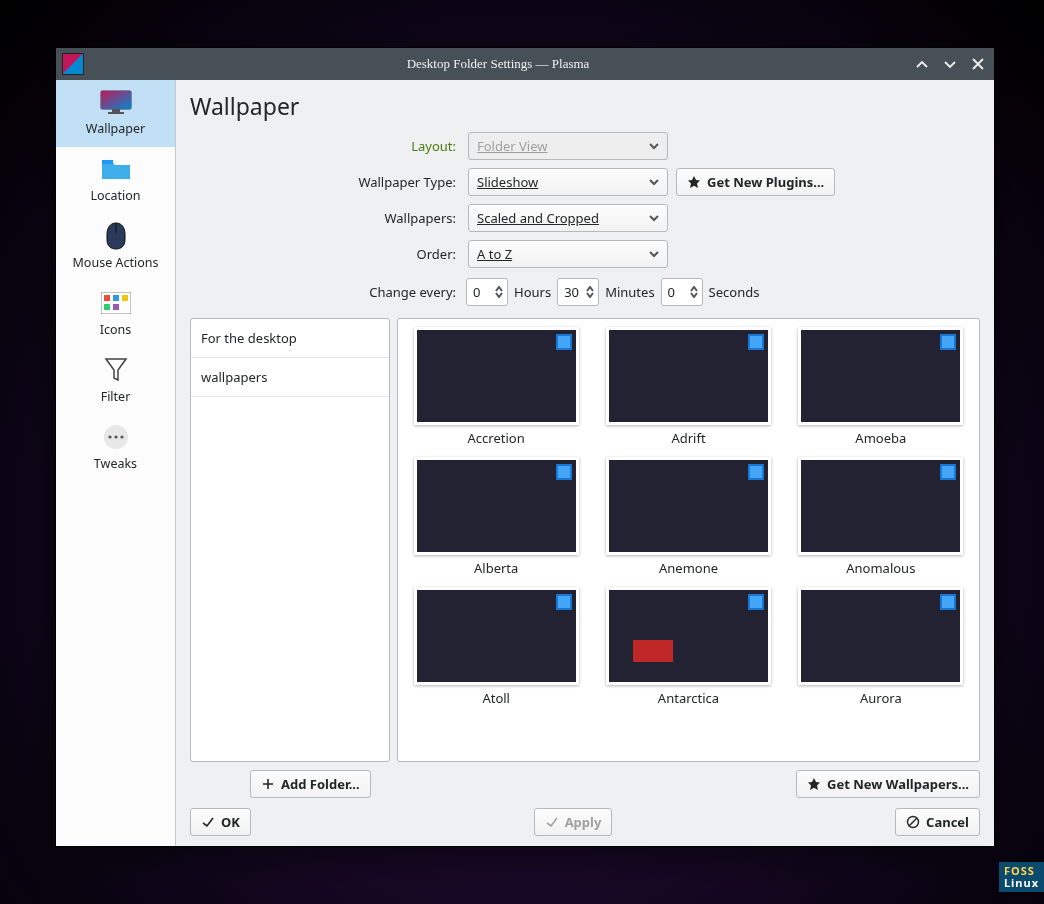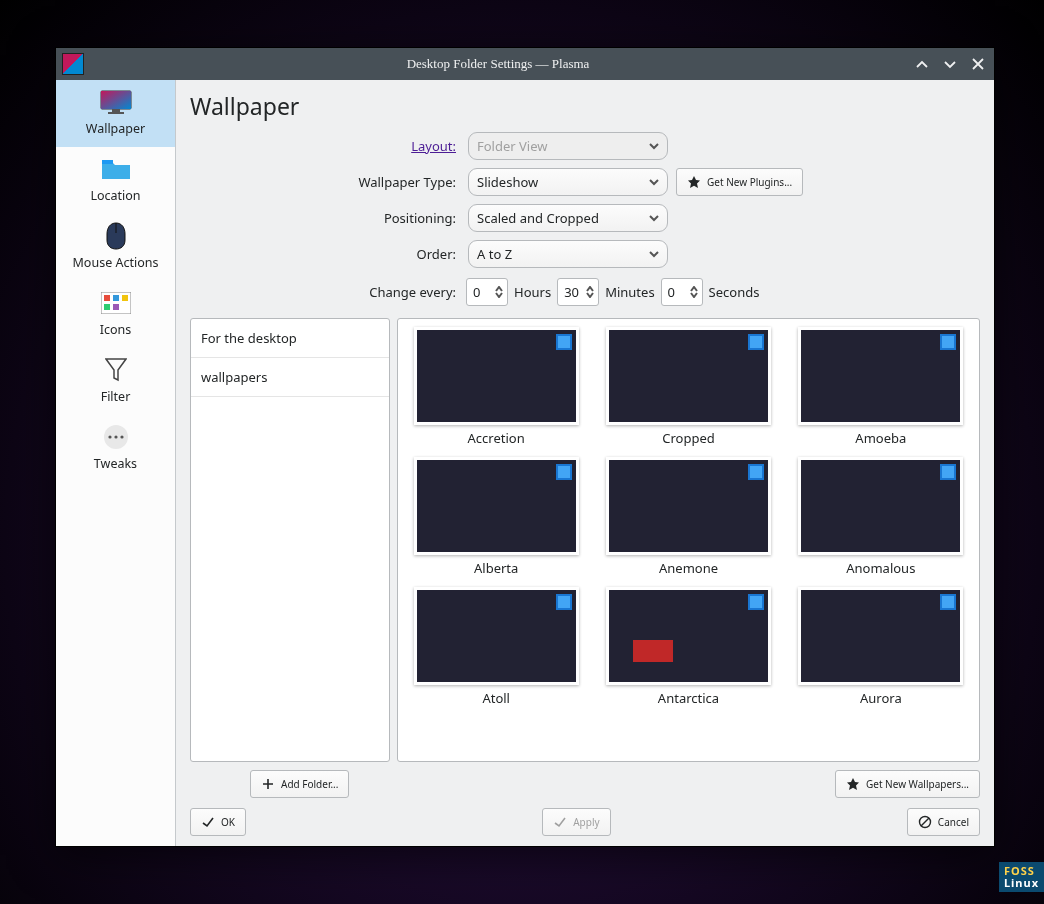--- a/index.html
+++ b/index.html
@@ -70,32 +70,32 @@
     font-size:12.5px;
   }
   .side-item.active { background:#c2e0f5; }
   .side-item .sicon { width:32px; height:28px; display:flex; align-items:center; justify-content:center; }
 
   .main { flex:1; display:flex; flex-direction:column; padding:10px 14px 10px 14px; min-width:0;}
   .main h1 { font-size:23px; font-weight:400; margin-bottom:10px; }
 
   .form { display:grid; grid-template-columns: 270px 200px auto; gap:8px 8px; align-items:center; margin-bottom:8px;}
   .form .lbl { text-align:right; padding-right:4px; font-size:13px;}
-  .form .lbl.disabled { color:#4c1d95;text-decoration:underline; }
+  .form .lbl.disabled { color:#4d7c0f; }
   .combo {
     height:28px; border:1px solid #b6b9bc; background:linear-gradient(#fcfcfc,#f2f2f2);
-    border-radius:9px; display:flex; align-items:center; padding:0 8px; justify-content:space-between;
-    cursor:pointer; font-size:13px;
+    border-radius:3px; display:flex; align-items:center; padding:0 8px; justify-content:space-between;
+    cursor:pointer; font-size:13px;text-decoration:underline;
   }
   .combo.disabled { color:#a0a0a0; background:#eee; cursor:default;}
   .combo svg { width:10px;height:10px; stroke:#555; stroke-width:2; fill:none;}
   .btn {
     height:28px; border:1px solid #b6b9bc; background:linear-gradient(#fcfcfc,#f2f2f2);
     border-radius:3px; display:inline-flex; align-items:center; padding:4px 10px; gap:6px;
-    cursor:pointer; font-size:10px;
+    cursor:pointer; font-size:13px;font-weight:bold;
   }
   .btn.disabled { color:#a0a0a0; cursor:default; }
   .btn svg{width:14px;height:14px;}
 
   .change-row { display:flex; align-items:center; gap:6px; margin:2px 0 12px; }
   .change-row .lbl { width:270px; text-align:right; padding-right:4px;}
   .spin {
     height:28px; width:42px; border:1px solid #b6b9bc; background:#fff; border-radius:3px;
     display:flex; align-items:center; padding:0 4px 0 6px; justify-content:space-between;
     font-size:13px;
@@ -272,21 +272,21 @@
         </div>
         <div>
           <div class="btn">
             <svg viewBox="0 0 14 14">
                 <path d="M7 1 L9 5 L13 5.5 L10 8.5 L11 13 L7 10.8 L3 13 L4 8.5 L1 5.5 L5 5 Z" fill="#232627"></path>
               </svg>
             <span>Get New Plugins...</span>
           </div>
         </div>
 
-        <div class="lbl">Positioning:</div>
+        <div class="lbl">Wallpapers:</div>
         <div class="combo">
           <span>Scaled and Cropped</span>
           <svg viewBox="0 0 10 10">
               <path d="M1 3 L5 7 L9 3"></path>
             </svg>
         </div>
         <div></div>
 
         <div class="lbl">Order:</div>
         <div class="combo">
@@ -348,21 +348,21 @@
             <div class="thumb">
               <div class="timg wp-accretion">
                 <div class="chk"></div>
               </div>
               <div class="tname">Accretion</div>
             </div>
             <div class="thumb">
               <div class="timg wp-adrift">
                 <div class="chk"></div>
               </div>
-              <div class="tname">Cropped</div>
+              <div class="tname">Adrift</div>
             </div>
             <div class="thumb">
               <div class="timg wp-amoeba">
                 <div class="chk"></div>
               </div>
               <div class="tname">Amoeba</div>
             </div>
             <div class="thumb">
               <div class="timg wp-alberta">
                 <div class="chk"></div>

